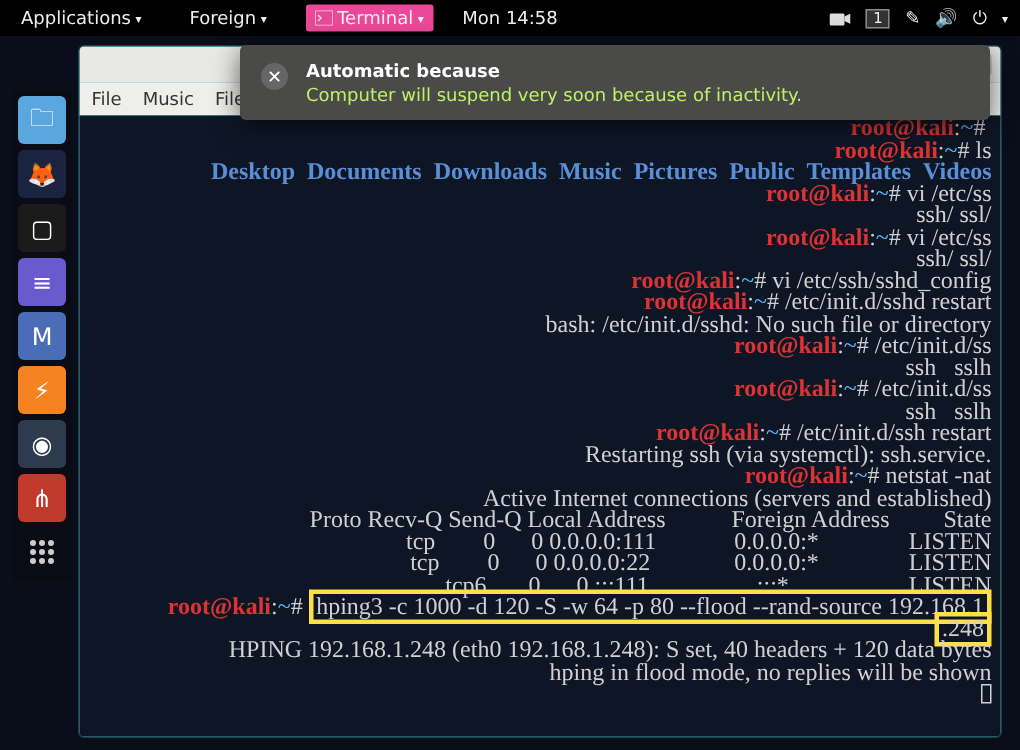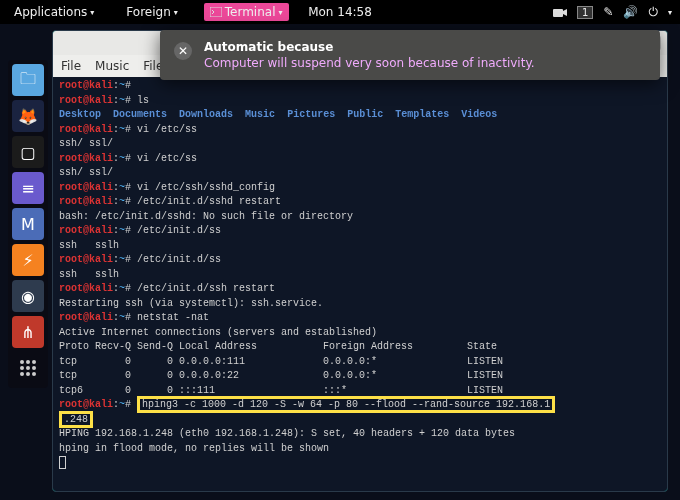--- a/index.html
+++ b/index.html
@@ -97,27 +97,28 @@
     color: #333;
     display: flex; align-items: center;
     padding: 0 8px; gap: 14px;
     font-size: 12px;
   }
   .menubar span { cursor: pointer; }
   .term-body {
     flex: 1;
     background: #0e1626;
     padding: 2px 6px 6px 6px;
-    font-family: Liberation Mono, monospace;
-    font-size: 10px;
+    font-family: Liberation Serif, serif;
+    font-size: 16px;
     line-height: 14.5px;
     color: #d0d0d0;
     overflow: hidden;
     white-space: pre;
     position: relative;
+    text-align: right;
   }
   .p-user { color: #d33; font-weight: bold; }
   .p-sep  { color: #d0d0d0; }
   .p-path { color: #5bf; }
   .hl-dir { color: #5a8fd6; font-weight: bold; }
   .hl-box {
     border: 3px solid #fde047; padding: 0 2px; display: inline;
   }
   .cursor {
     display: inline-block; width: 7px; height: 13px;
@@ -137,21 +138,21 @@
     font-size: 12px;
   }
   .notif .icon {
     width: 18px; height: 18px; border-radius: 50%;
     background: #666; color: #fff;
     display: flex; align-items: center; justify-content: center;
     font-size: 12px; font-weight: bold;
     margin-top: 2px;
   }
   .notif .title { font-weight: bold; color: #fff; margin-bottom: 2px; }
-  .notif .msg { color: #f0abfc; }
+  .notif .msg { color: #bef264; }
   svg { display: block; }
 </style>
 </head>
 <body>
 
 <div class="topbar">
   <div class="left">
     <div class="menu-item">
       <span>Applications</span>
       <span class="tri">▾</span>

